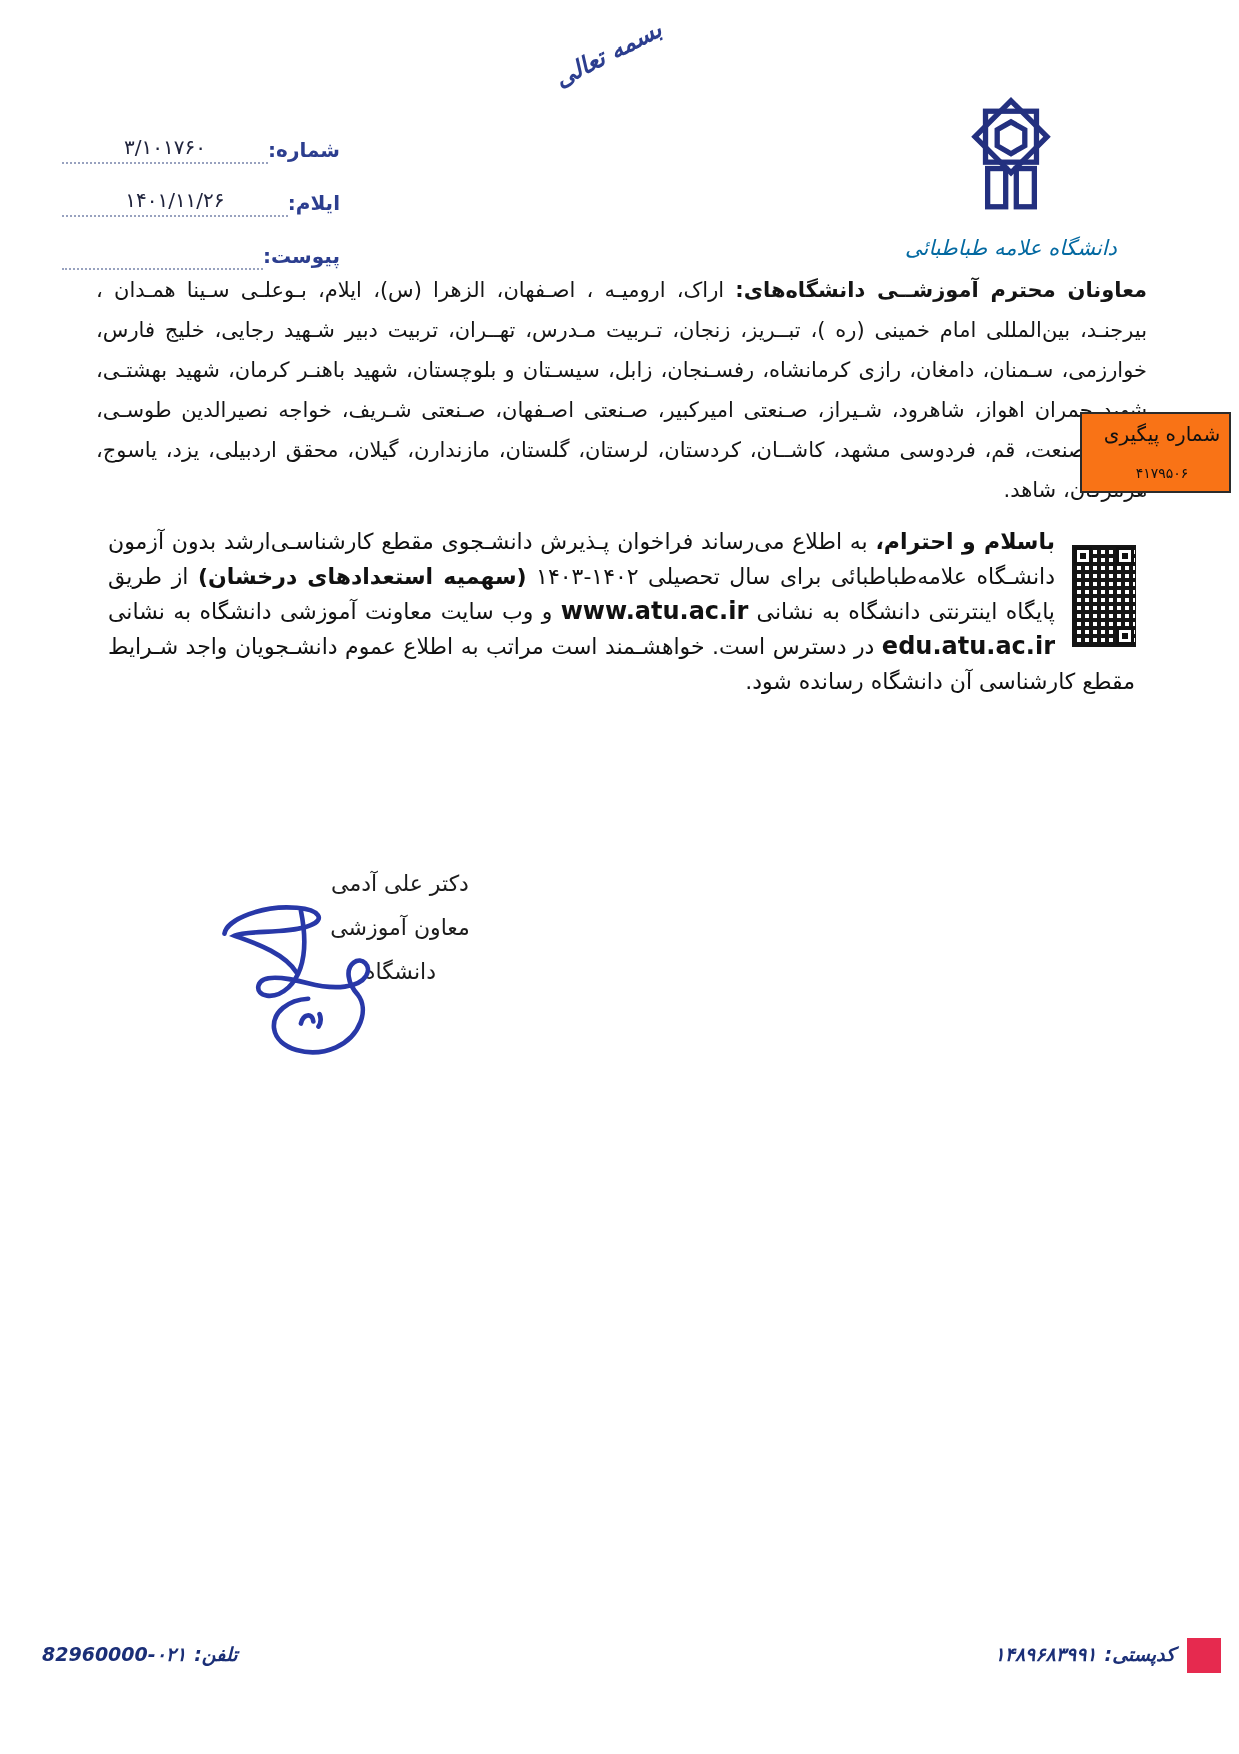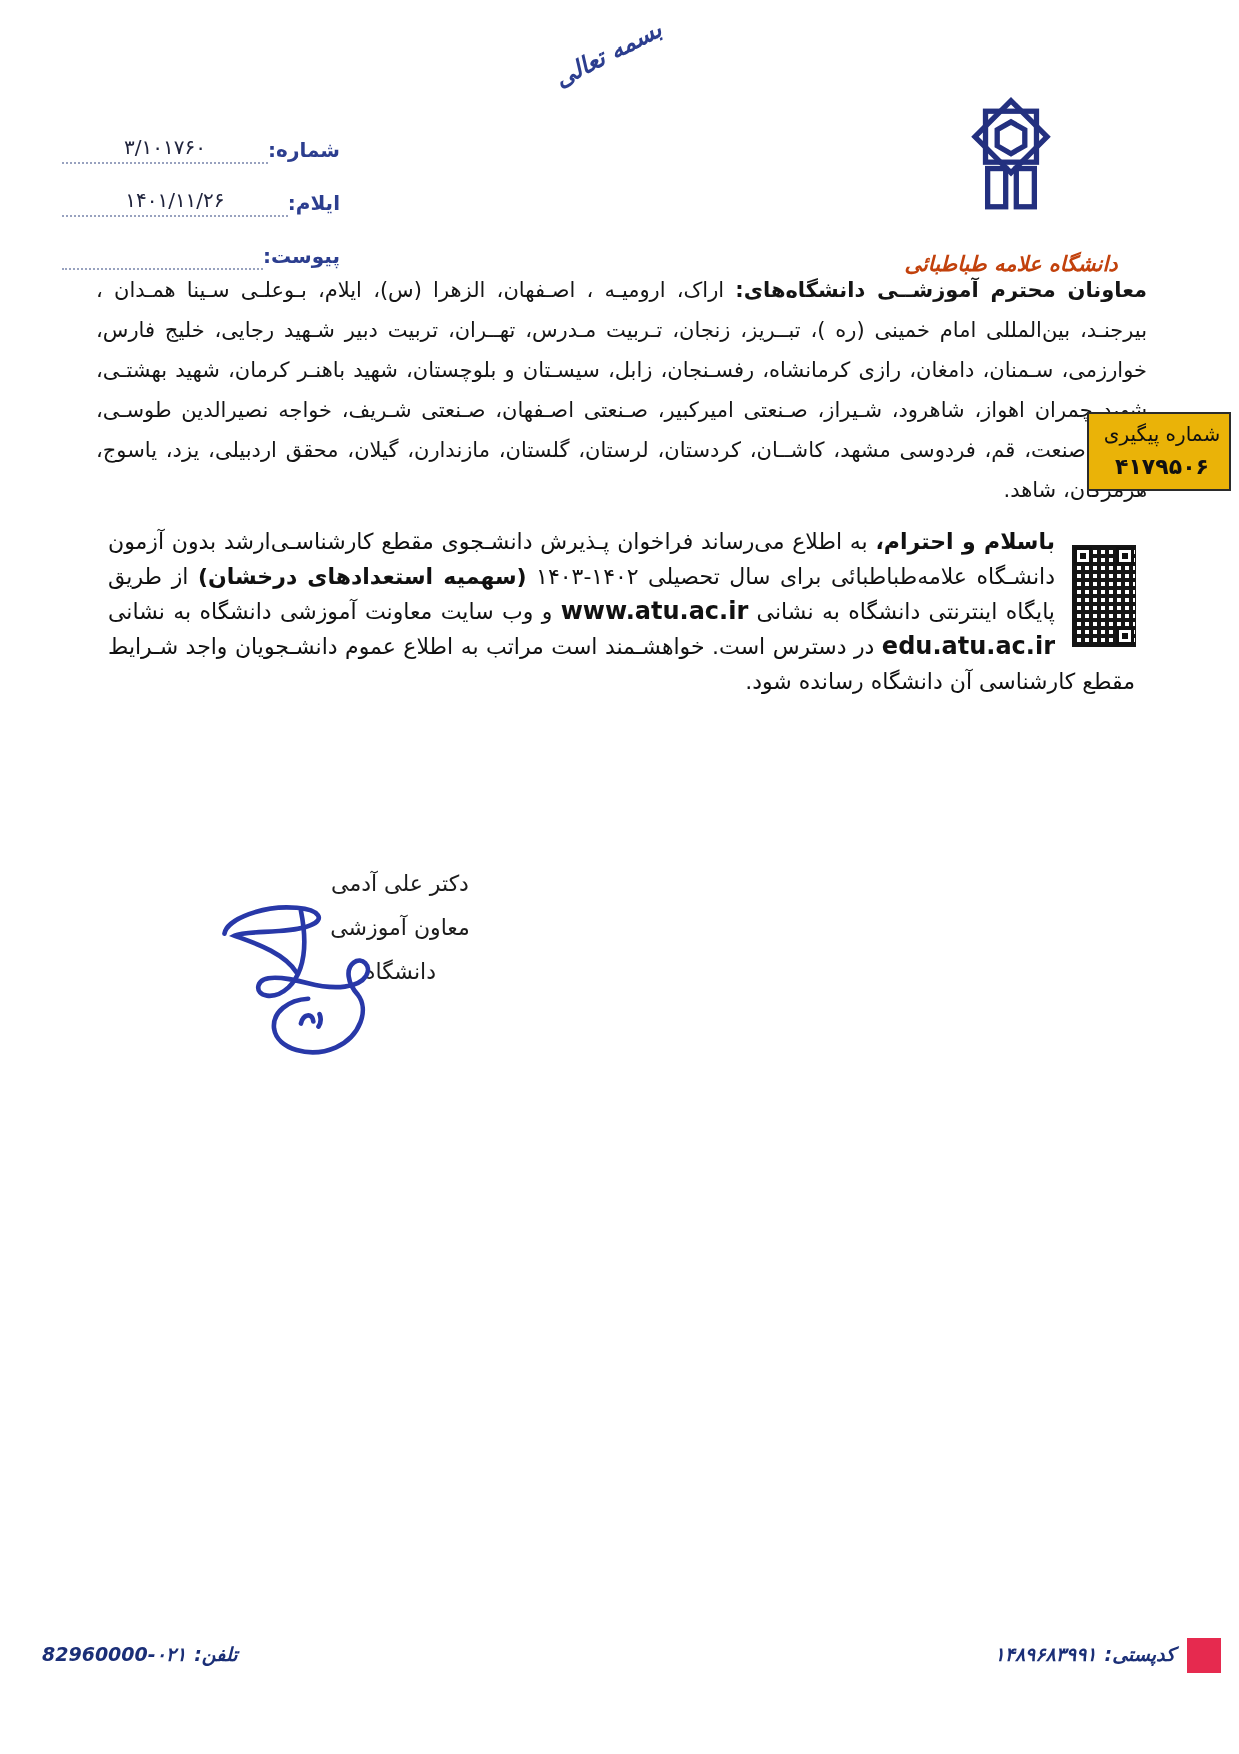--- a/index.html
+++ b/index.html
@@ -20,29 +20,29 @@
     color:#2c3e8f;font-weight:bold;font-size:20px;
     padding-bottom:2px;white-space:nowrap;
   }
   .lh-leader{
     flex:1;border-bottom:2px dotted #98a2bf;text-align:center;
     font-size:20px;color:#20243d;padding-bottom:3px;min-height:24px;
   }
   
   .logo-block{position:absolute;right:100px;top:90px;width:256px;text-align:center;}
   .logo-name{
-    color:#c2410c;font-weight:bold;font-style:italic;font-size:21px;margin-top:20px;
+    color:#0369a1;font-weight:normal;font-style:italic;font-size:21px;margin-top:4px;
   }
   
   .tracking-box{
-    position:absolute;right:8px;top:412px;width:122px;background:#eab308;
-    border:2px solid #2b2b2b;text-align:center;padding:8px 6px 10px 12px;z-index:5;
+    position:absolute;right:8px;top:412px;width:122px;background:#f97316;
+    border:2px solid #2b2b2b;text-align:center;padding:8px 6px 10px 19px;z-index:5;
   }
   .tracking-label{font-size:20px;color:#111;}
-  .tracking-number{font-size:22px;color:#111;margin-top:8px;letter-spacing:2px;font-weight:bold;}
+  .tracking-number{font-size:14px;color:#111;margin-top:19px;letter-spacing:2px;}
   
   .recipients{
     position:absolute;top:270px;left:96px;right:92px;margin:0;
     font-size:21px;line-height:40px;text-align:justify;color:#151515;
   }
   .recipients b{font-weight:bold;}
   
   .body-par{
     position:absolute;top:512px;left:96px;right:92px;margin:12px;
     font-size:22px;line-height:35px;text-align:justify;color:#111;

